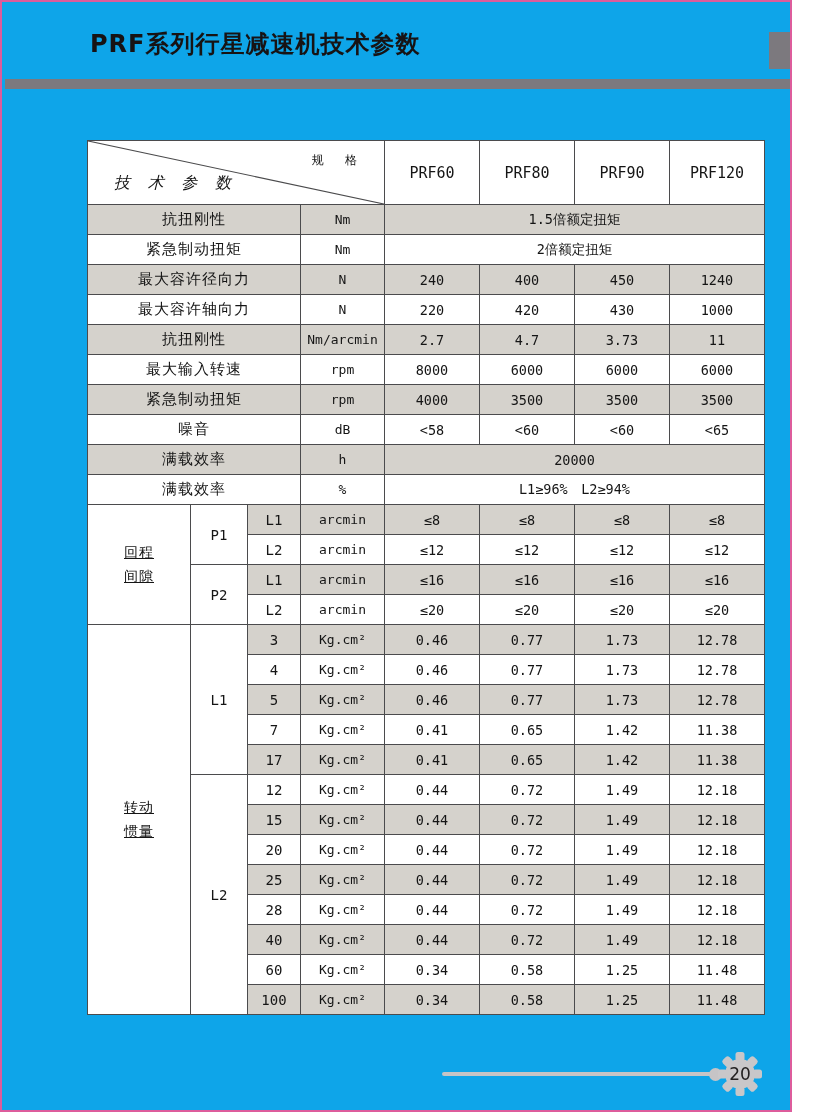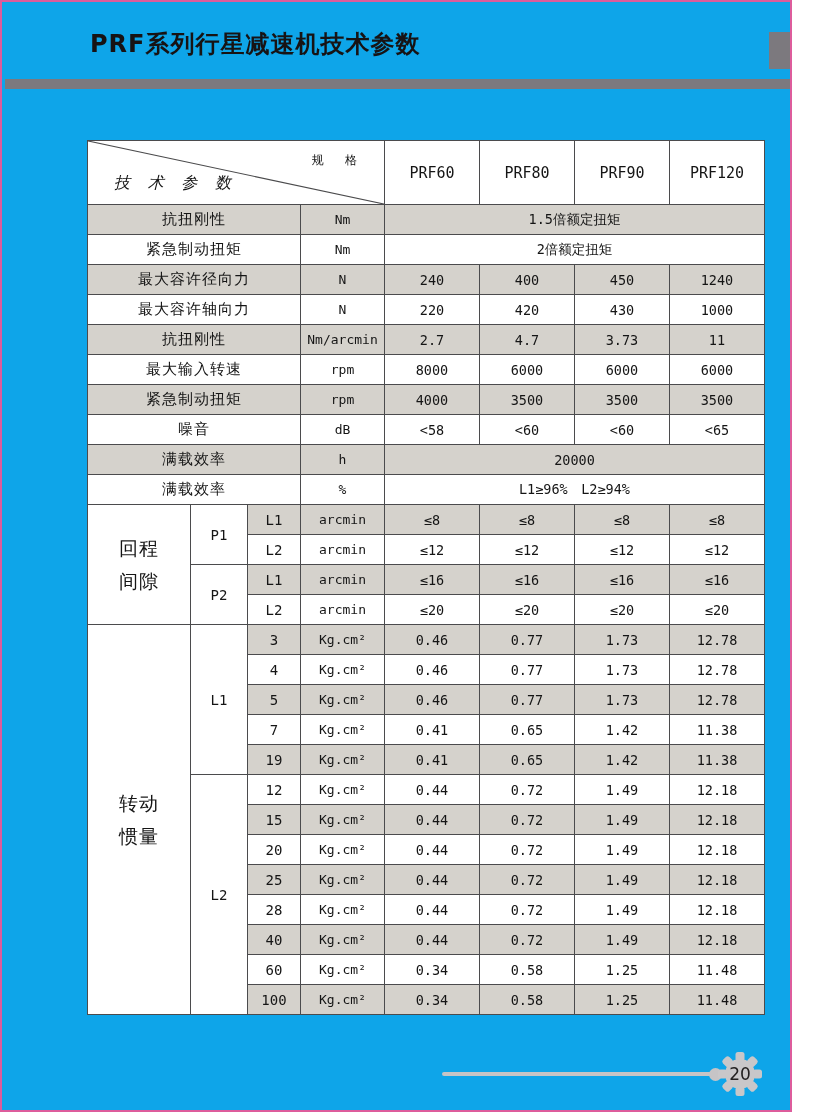--- a/index.html
+++ b/index.html
@@ -15,21 +15,21 @@
 
   table.spec { position:absolute; left:85px; top:138px; width:677px;
                border-collapse:collapse; table-layout:fixed;
                font-family:"DejaVu Sans Mono","DejaVu Sans",sans-serif; color:#151515; }
   .spec th, .spec td { border:1px solid #4b4b4d; text-align:center; vertical-align:middle;
                        background:#fff; font-weight:normal; overflow:hidden; }
   .spec thead th { height:64px; font-size:15px; }
   .spec tbody td { height:30px; font-size:13.5px; }
   .spec td.lbl  { font-size:15px; letter-spacing:1px; }
   .spec td.unit { font-size:13px;margin-top:20px; }
-  .spec td.sec  { font-size:19px; letter-spacing:1px; white-space:pre-line; line-height:1.7; }
+  .spec td.sec  { font-size:14px; letter-spacing:1px; white-space:pre-line; line-height:1.7;text-decoration:underline; }
   .spec td.grp, .spec td.sub { font-size:14px; }
   .spec td.shade { background:#d5d2cc; }
 
   th.corner { position:relative; padding:0; }
   .corner svg.diag { position:absolute; left:0; top:0; width:100%; height:100%; display:block; }
   .diag line { stroke:#4b4b4d; stroke-width:1.2; }
   .corner-top    { position:absolute; right:20px; top:11px;  font-size:12px; letter-spacing:7px; }
   .corner-bottom { position:absolute; left:26px; bottom:10px; font-size:16px; letter-spacing:4px;font-style:italic; }
 
   .footer-line { position:absolute; left:440px; top:1070px; width:272px; height:4px;
@@ -211,21 +211,21 @@
         </tr>
         <tr>
           <td class="sub">7</td>
           <td class="unit">Kg.cm²</td>
           <td class="val">0.41</td>
           <td class="val">0.65</td>
           <td class="val">1.42</td>
           <td class="val">11.38</td>
         </tr>
         <tr>
-          <td class="sub shade">19</td>
+          <td class="sub shade">17</td>
           <td class="unit shade">Kg.cm²</td>
           <td class="val shade">0.41</td>
           <td class="val shade">0.65</td>
           <td class="val shade">1.42</td>
           <td class="val shade">11.38</td>
         </tr>
         <tr>
           <td class="grp" rowspan="8">L2</td>
           <td class="sub">12</td>
           <td class="unit">Kg.cm²</td>

